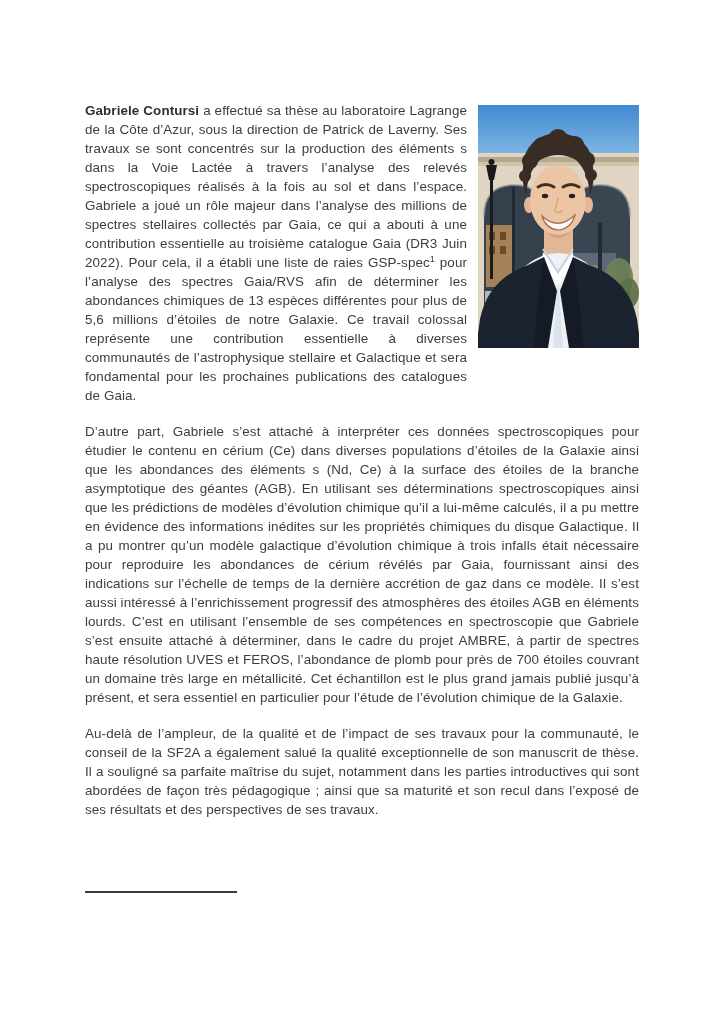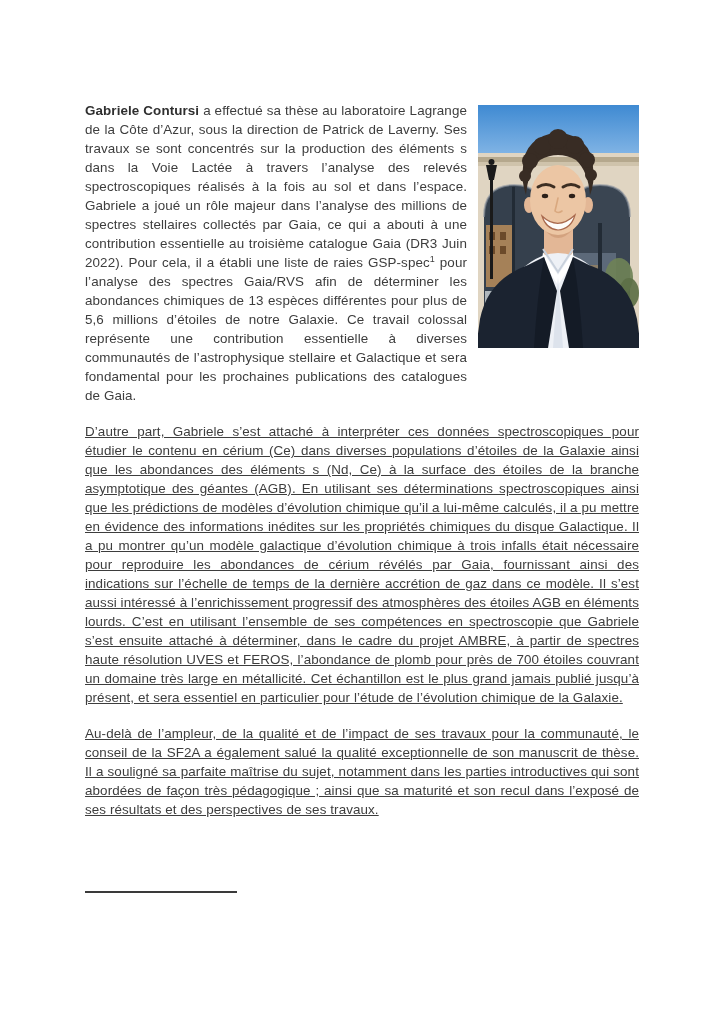--- a/index.html
+++ b/index.html
@@ -34,21 +34,21 @@
   .intro-text { width: 382px; }
   .photo {
     margin: 4px 0 0 0;
     width: 161px;
     height: 243px;
     flex: 0 0 auto;
     line-height: 0;
   }
   .author-name { font-weight: 700; color: #2f2f2f; }
   sup.fnref { font-size: 9px; line-height: 0; }
-  .full { margin-top: 17px; text-decoration: underline; }
+  .full { margin-top: 17px; }
   .footnote {
     position: absolute;
     left: 85px;
     top: 891px;
     width: 527px;
     color: #3a3a3a;
   }
   .footnote-rule {
     width: 152px;
     height: 0;

